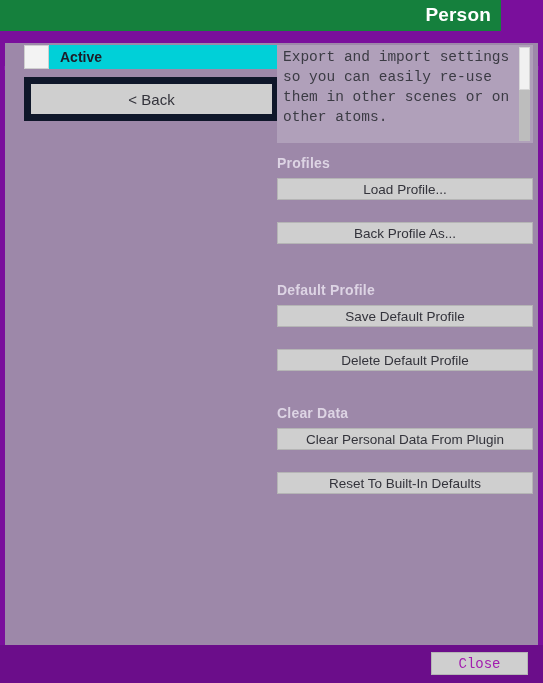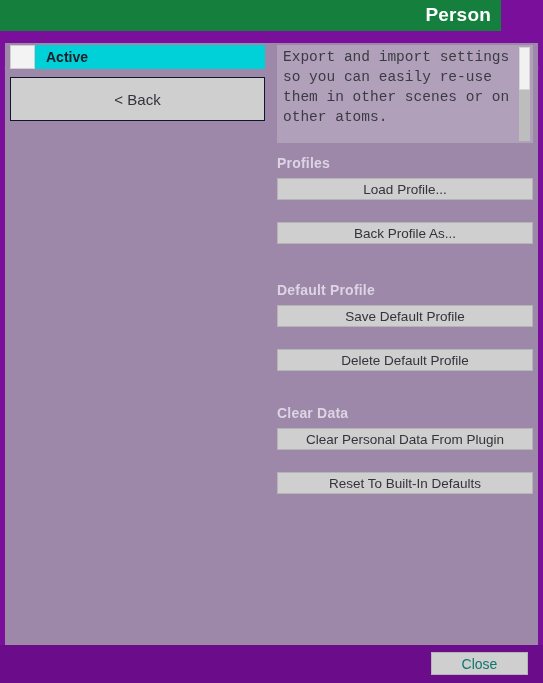--- a/index.html
+++ b/index.html
@@ -58,21 +58,21 @@
     top: 43px;
     width: 533px;
     height: 602px;
     background: #9d88a9;
     box-sizing: border-box;
   }
 
   
   #left-col {
     position: absolute;
-    left: 5px;
+    left: 19px;
     top: 2px;
     width: 262px;
   }
 
   .toggle-row {
     position: relative;
     height: 24px;
     width: 255px;
     background: #00d0d8;
     display: flex;
@@ -93,21 +93,21 @@
     font-weight: bold;
     color: #1d1d28;
     margin-left: 11px;
   }
 
   .back-btn {
     margin-top: 8px;
     width: 255px;
     height: 44px;
     background: #cfcfcf;
-    border: 1px solid #0f172a;
+    border: 7px solid #0f172a;
     box-sizing: border-box;
     display: flex;
     align-items: center;
     justify-content: center;
     font-size: 15px;
     color: #33333b;
   }
 
   
   #right-col {
@@ -198,21 +198,22 @@
     top: 7px;
     width: 97px;
     height: 23px;
     background: #cfcfcf;
     border: 1px solid #b5b5b5;
     box-sizing: border-box;
     display: flex;
     align-items: center;
     justify-content: center;
     font-size: 14px;
-    color: #0f766e;
+    color: #a21caf;
+    font-family: Liberation Mono, monospace;
   }
 </style>
 </head>
 <body>
 
 <div id="titlebar">
   <div id="title-text">Person</div>
 </div>
 
 <div id="frame">

